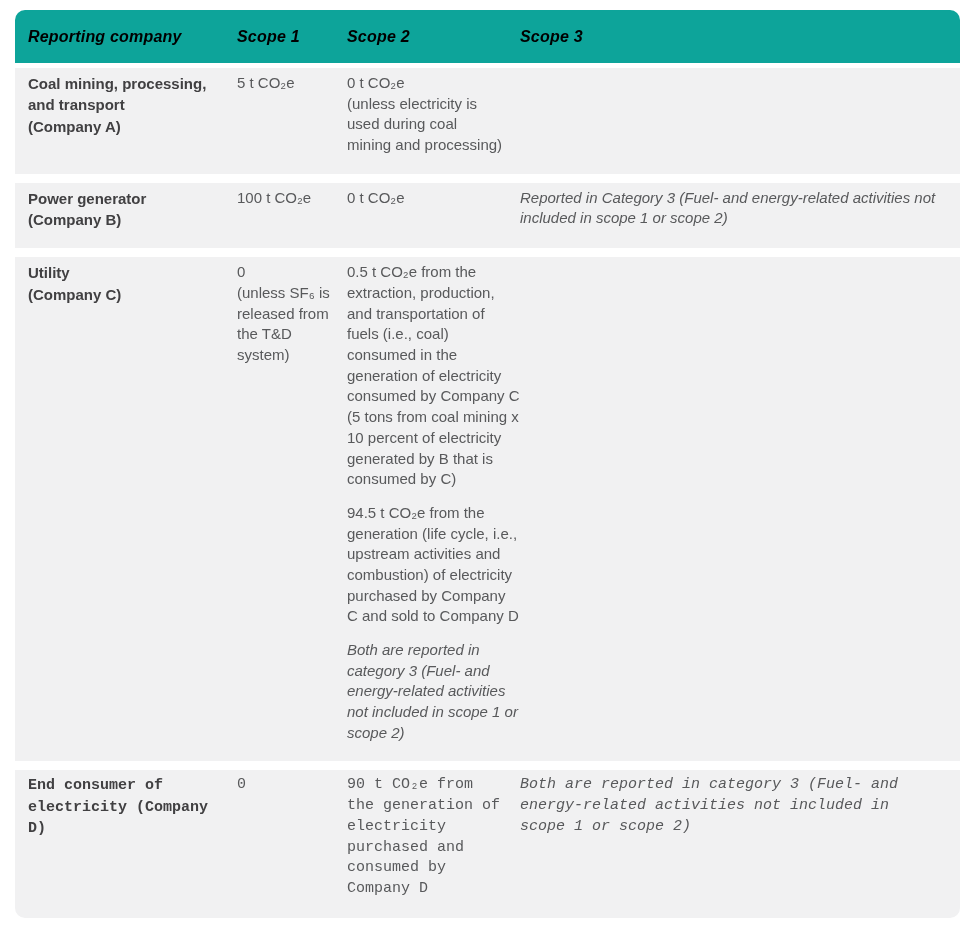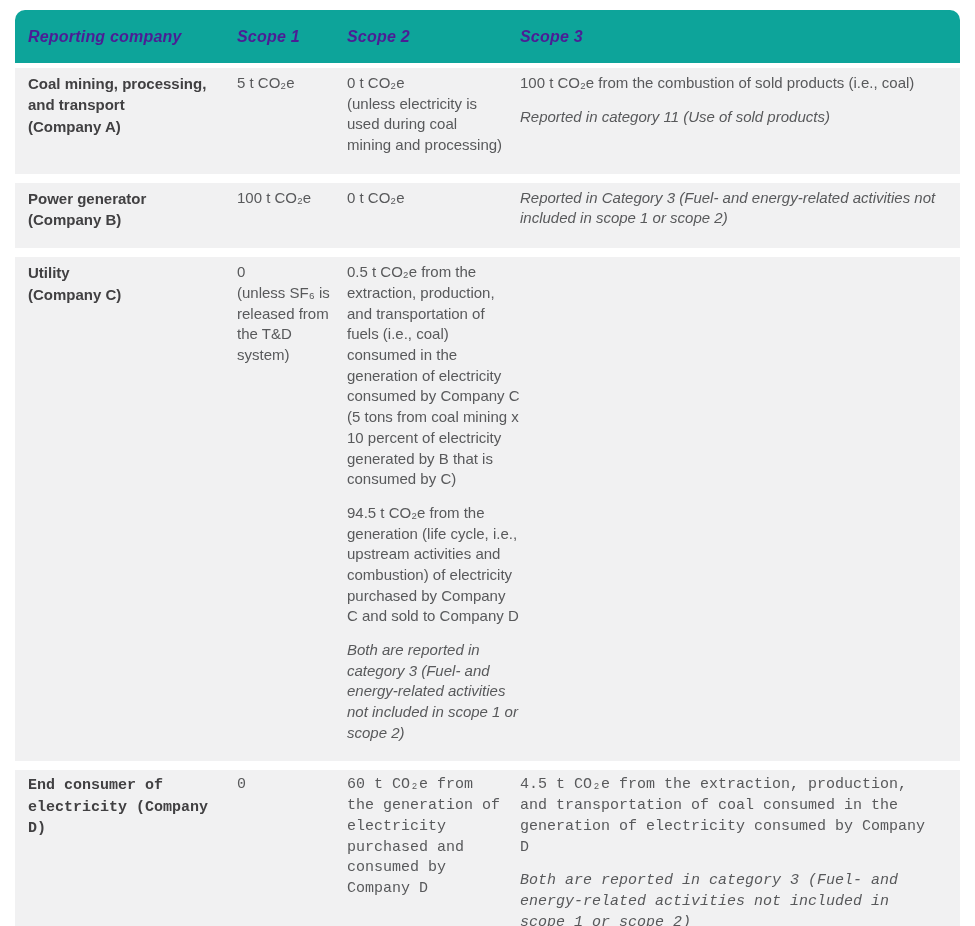--- a/index.html
+++ b/index.html
@@ -18,21 +18,21 @@
   }
   .page{width:975px;height:926px;padding:10px 15px 0 15px;}
   .ghg-table{width:945px;}
   .thead{
     display:grid;grid-template-columns:209px 110px 173px 1fr;
     align-items:center;
     background:var(--accent);
     border-radius:10px 10px 0 0;
     height:53px;
     padding:0 20px 0 13px;
-    color:#4c1d95;
+    color:#000000;
     font-size:16px;font-weight:700;font-style:italic;
     letter-spacing:.2px;
   }
   .hcell{padding-right:10px;}
   .tbody{margin-top:5px;}
   .row{
     display:grid;grid-template-columns:209px 110px 173px 1fr;
     background:var(--row-bg);
     padding:5px 20px 18px 13px;
   }
@@ -74,24 +74,20 @@
           <div class="cell company">Coal mining, processing,
 and transport
 (Company A)</div>
           <div class="cell scope1">
             <p>5 t CO₂e</p>
           </div>
           <div class="cell scope2">
             <p>0 t CO₂e
 (unless electricity is used during coal mining and processing)</p>
           </div>
-          <div class="cell scope3">
-            <p>100 t CO₂e from the combustion of sold products (i.e., coal)</p>
-            <p class="italic">Reported in category 11 (Use of sold products)</p>
-          </div>
         </div>
         <div class="row">
           <div class="cell company">Power generator
 (Company B)</div>
           <div class="cell scope1">
             <p>100 t CO₂e</p>
           </div>
           <div class="cell scope2">
             <p>0 t CO₂e</p>
           </div>
@@ -112,23 +108,22 @@
             <p class="italic">Both are reported in category 3 (Fuel- and energy-related activities not included in scope 1 or scope 2)</p>
           </div>
         </div>
         <div class="row">
           <div class="cell company">End consumer of
 electricity (Company D)</div>
           <div class="cell scope1">
             <p>0</p>
           </div>
           <div class="cell scope2">
-            <p>60 t CO₂e from the generation of electricity purchased and consumed by Company D</p>
+            <p>90 t CO₂e from the generation of electricity purchased and consumed by Company D</p>
           </div>
           <div class="cell scope3">
-            <p>4.5 t CO₂e from the extraction, production, and transportation of coal consumed in the generation of electricity consumed by Company D</p>
             <p class="italic">Both are reported in category 3 (Fuel- and energy-related activities not included in scope 1 or scope 2)</p>
           </div>
         </div>
       </div>
   </div>
   <div class="source">Source: Table 5.6 from the Scope 3 Standard.</div>
 </div>
 
 </body></html>

